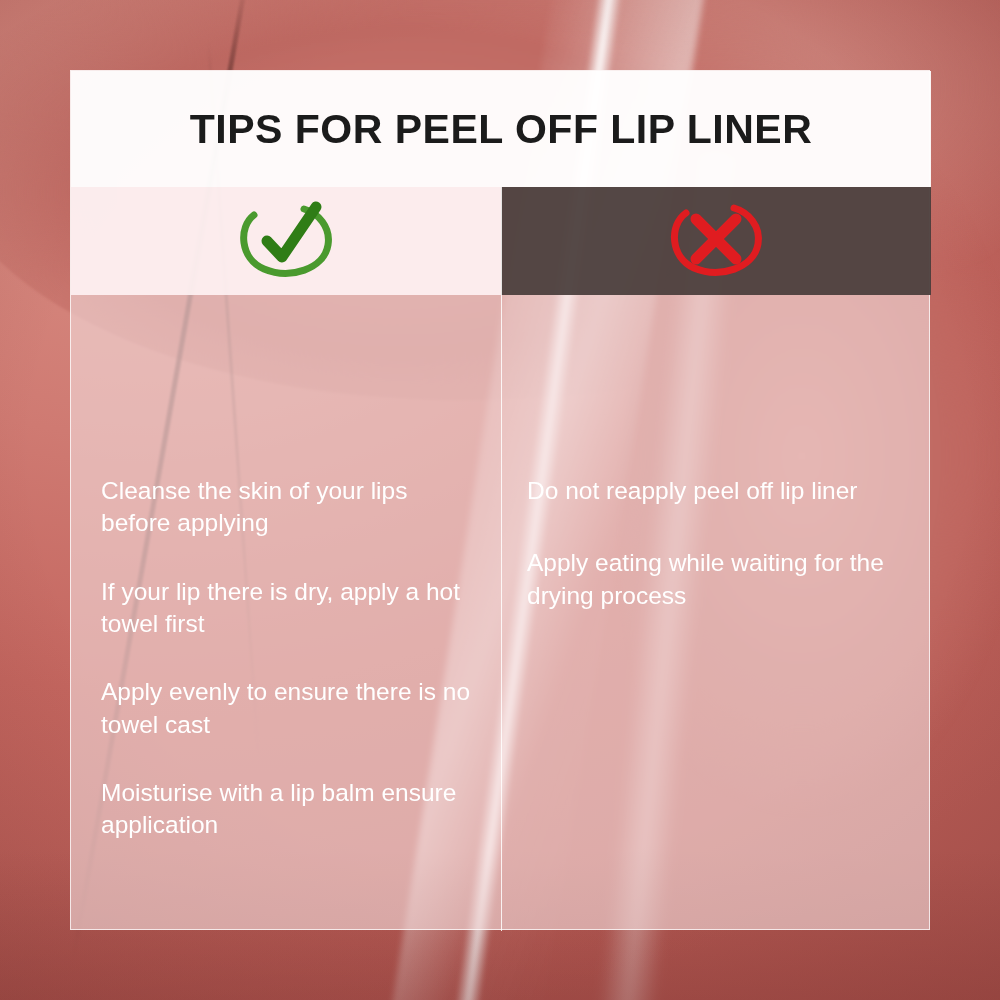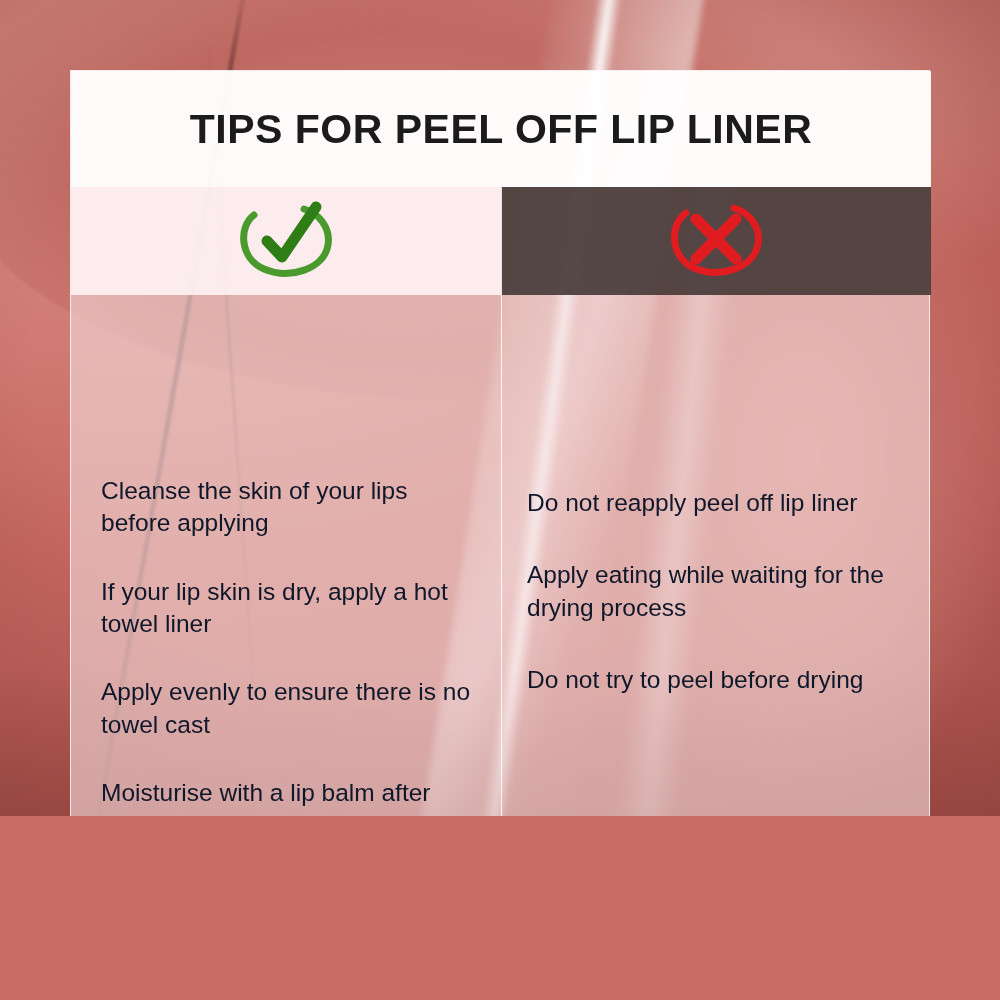--- a/index.html
+++ b/index.html
@@ -10,21 +10,21 @@
     width: 1000px;
     height: 1000px;
     overflow: hidden;
     font-family: "Liberation Sans", sans-serif;
     background: #c96a63;
   }
 
   #stage {
     position: relative;
     width: 1000px;
-    height: 816px;
+    height: 1000px;
     overflow: hidden;
   }
 
   
   .bg-base {
     position: absolute;
     inset: 0;
     background:
       radial-gradient(120% 90% at 15% 15%, #d98e84 0%, #cf7a72 32%, #c4665f 60%, #b65a54 100%);
   }
@@ -198,29 +198,28 @@
     left: 0;
     right: 0;
     top: 180px;
     padding: 0 26px 0 30px;
     box-sizing: border-box;
   }
   .tips-list.right {
     padding: 0 20px 0 26px;
   }
   .tip {
-    color: #0f172a;
+    color: #ffffff;
     font-size: 24.5px;
     line-height: 1.32;
     margin-bottom: 36px;
     font-family: "Liberation Sans", sans-serif;
   }
   .tips-list.right .tip {
     margin-bottom: 40px;
-    margin-top: 12px;
   }
 
   
   .mark {
     width: 104px;
     height: 84px;
   }
 </style>
 </head>
 <body>
@@ -262,29 +261,28 @@
       </div>
     </div>
 
     <div class="col-divider"></div>
 
     <div class="cols">
 
       <div class="col">
         <div class="tips-list">
           <div class="tip">Cleanse the skin of your lips before applying</div>
-          <div class="tip">If your lip skin is dry, apply a hot towel liner</div>
+          <div class="tip">If your lip there is dry, apply a hot towel first</div>
           <div class="tip">Apply evenly to ensure there is no towel cast</div>
-          <div class="tip">Moisturise with a lip balm after application</div>
+          <div class="tip">Moisturise with a lip balm ensure application</div>
         </div>
       </div>
 
       <div class="col">
         <div class="tips-list right">
           <div class="tip">Do not reapply peel off lip liner</div>
           <div class="tip">Apply eating while waiting for the drying process</div>
-          <div class="tip">Do not try to peel before drying</div>
         </div>
       </div>
 
     </div>
   </div>
 </div>
 
 </body></html>

